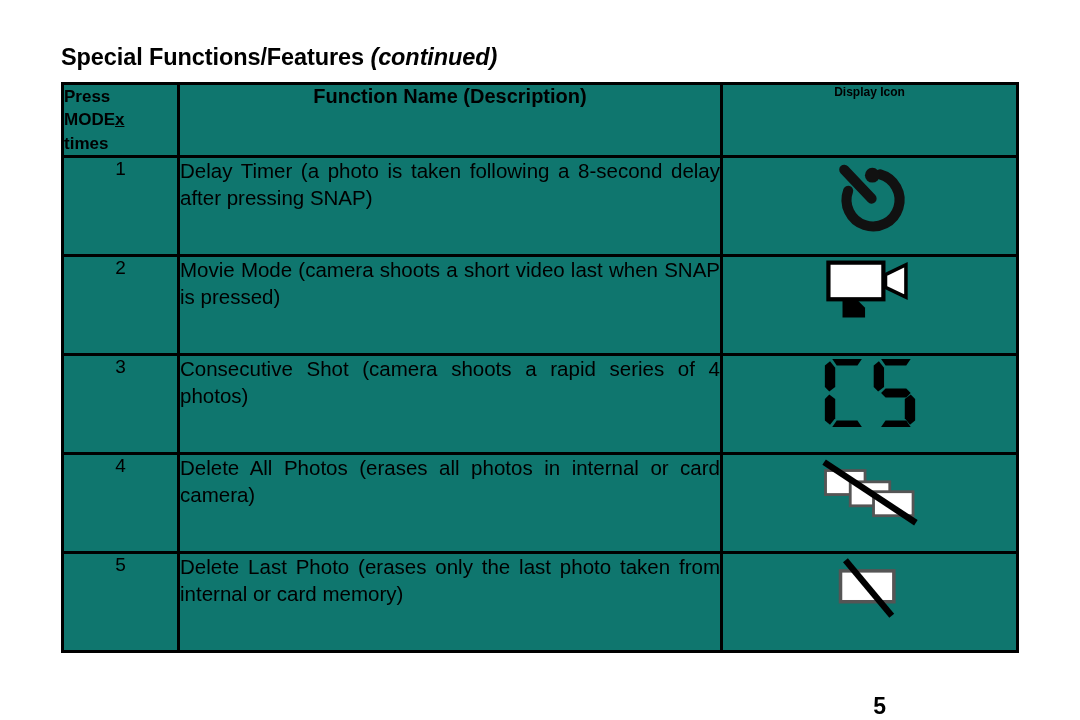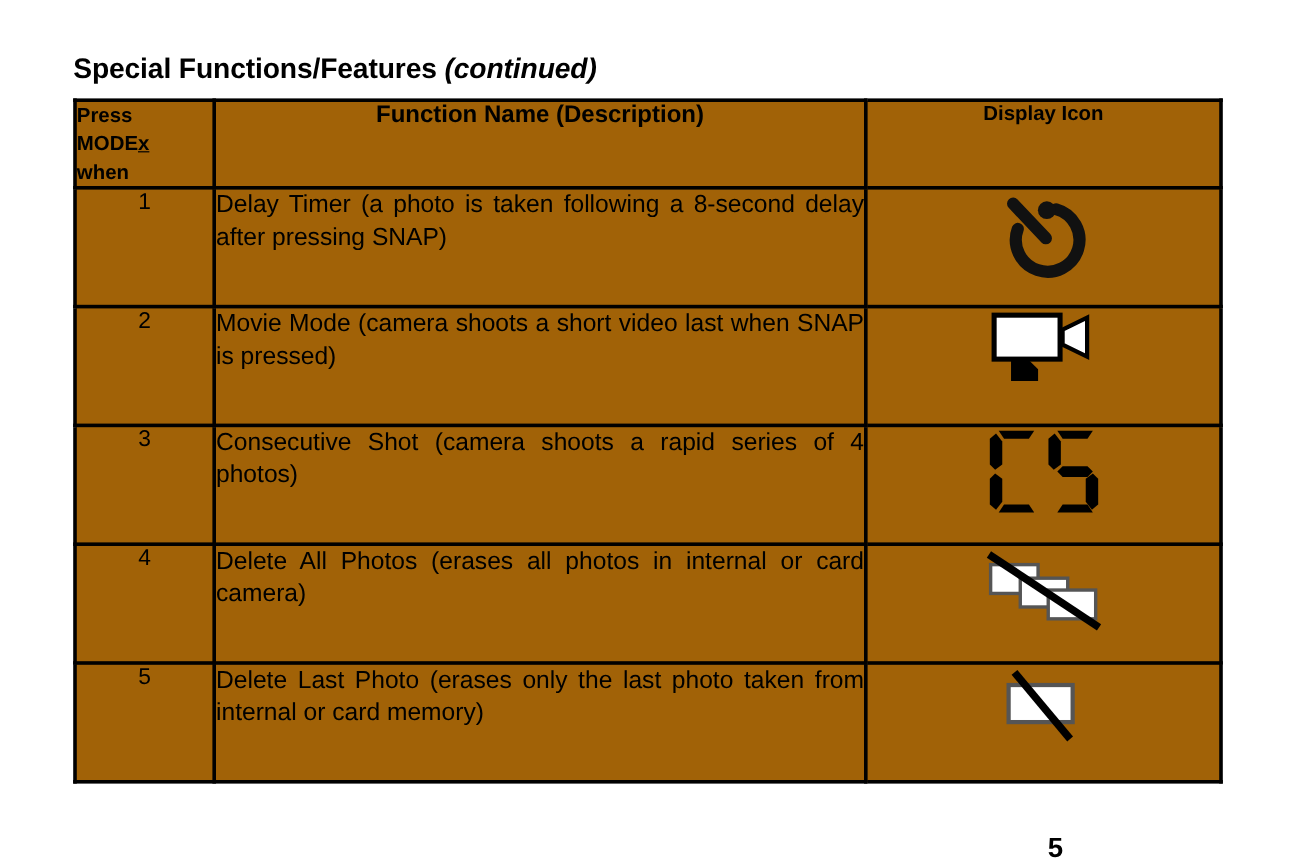--- a/index.html
+++ b/index.html
@@ -46,21 +46,21 @@
     left: 61px;
     top: 66px;
     width: 958px;
     border-collapse: collapse;
     table-layout: fixed;
   }
   .func-table td, .func-table th {
     border: 3px solid #000000;
     padding: 0;
     vertical-align: top;
-    background: #a16207;
+    background: #0f766e;
   }
 
   col.c-press  { width: 116px; }
   col.c-desc   { width: 543px; }
   col.c-icon   { width: 296px; }
 
   
   .hdr-press {
     padding: 14px 0 14px 14px;
     font-size: 17px;
@@ -73,21 +73,21 @@
 
   .hdr-desc {
     padding: 14px 0 14px 19px;
     font-size: 20px;
     font-weight: bold;
     vertical-align: middle;
     text-align: center;
   }
 
   .hdr-icon {
-    font-size: 17px;
+    font-size: 12px;
     font-weight: bold;
     text-align: center;
     vertical-align: middle;
     padding: 14px 0;
   }
 
   
   .cell-num {
     text-align: center;
     font-size: 19px;
@@ -135,21 +135,21 @@
     <colgroup>
       <col class="c-press">
       <col class="c-desc">
       <col class="c-icon">
     </colgroup>
     <thead>
       <tr>
         <th class="hdr-press">
           <div>Press</div>
           <div><span>MODE</span><span class="u">x</span></div>
-          <div>when</div>
+          <div>times</div>
         </th>
         <th class="hdr-desc">Function Name (Description)</th>
         <th class="hdr-icon">Display Icon</th>
       </tr>
     </thead>
     <tbody>
 
       <tr>
         <td class="cell-num">1</td>
         <td class="cell-desc">Delay Timer (a photo is taken following a 8-second delay after pressing SNAP)</td>

